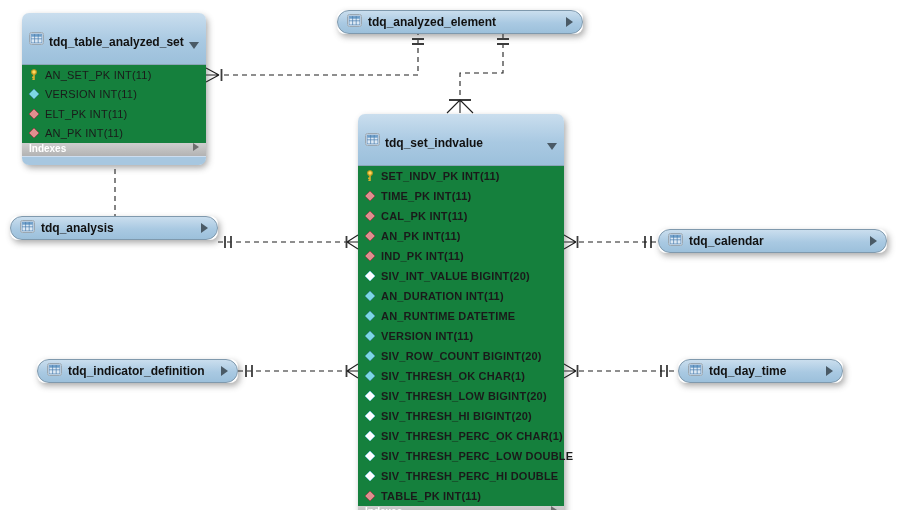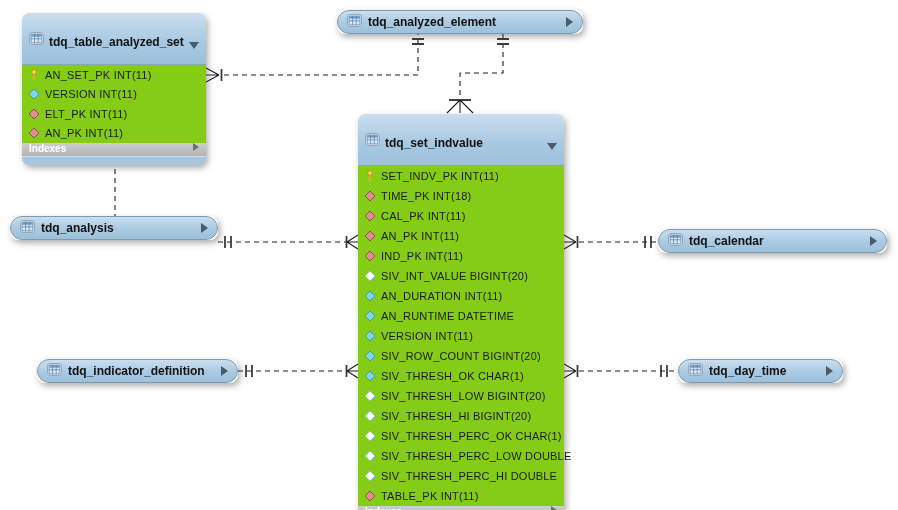--- a/index.html
+++ b/index.html
@@ -12,23 +12,23 @@
 
   .tbl{position:absolute;border-radius:8px;box-shadow:2px 3px 6px rgba(70,70,70,.45);}
   .hdr{display:flex;align-items:flex-end;gap:5px;height:21px;padding:15px 7px;
        background:linear-gradient(180deg,#cadeee 0%,#a9c9e2 55%,#9cc0db 100%);
        border-bottom:1px solid #8aa5b8;border-radius:7px 7px 0 0;}
   .tname{font-size:12px;font-weight:bold;color:#111;white-space:nowrap;}
   .arrow-collapse{width:0;height:0;border-left:5px solid transparent;border-right:5px solid transparent;
        border-top:7px solid #4a5a66;margin-left:auto;}
   .arrow-expand{width:0;height:0;border-top:5px solid transparent;border-bottom:5px solid transparent;
        border-left:7px solid #4a5a66;margin-left:auto;}
-  .rows{background:#84cc16;}
+  .rows{background:#15803d;}
   .row{display:flex;align-items:center;gap:5px;height:19.5px;padding:0 6px;}
-  .rows-tall .row{height:20px;}
+  .rows-tall .row{height:20px;font-weight:bold;}
   .clabel{font-size:11px;color:#1a1a1a;white-space:nowrap;letter-spacing:.2px;}
   .icn{display:inline-flex;width:12px;justify-content:center;flex:0 0 12px;}
   .idx{display:flex;height:13px;padding:0 7px;
        background:linear-gradient(180deg,#cecece 0%,#b3b3b3 100%);
        color:#fff;font-size:10px;font-weight:bold;}
   .idx-arrow{width:0;height:0;border-top:4px solid transparent;border-bottom:4px solid transparent;
        border-left:6px solid #6e6e6e;margin-left:auto;}
   .foot{height:8px;background:#a7c7e0;border-top:1px solid #cddef0;border-radius:0 0 7px 7px;}
   .pill{display:flex;align-items:center;gap:6px;height:24px;padding:0 9px;box-sizing:border-box;
        background:linear-gradient(180deg,#cadeee 0%,#a9c9e2 55%,#9cc0db 100%);
@@ -176,21 +176,21 @@
             </svg>
           </span>
           <span class="clabel">SET_INDV_PK INT(11)</span>
         </div>
         <div class="row">
           <span class="icn">
             <svg width="12" height="12" viewBox="0 0 12 12">
               <polygon points="6,1 11,6 6,11 1,6" fill="#e08f8f" stroke="#8f4d4d" stroke-width="1"></polygon>
             </svg>
           </span>
-          <span class="clabel">TIME_PK INT(18)</span>
+          <span class="clabel">TIME_PK INT(11)</span>
         </div>
         <div class="row">
           <span class="icn">
             <svg width="12" height="12" viewBox="0 0 12 12">
               <polygon points="6,1 11,6 6,11 1,6" fill="#e08f8f" stroke="#8f4d4d" stroke-width="1"></polygon>
             </svg>
           </span>
           <span class="clabel">CAL_PK INT(11)</span>
         </div>
         <div class="row">

